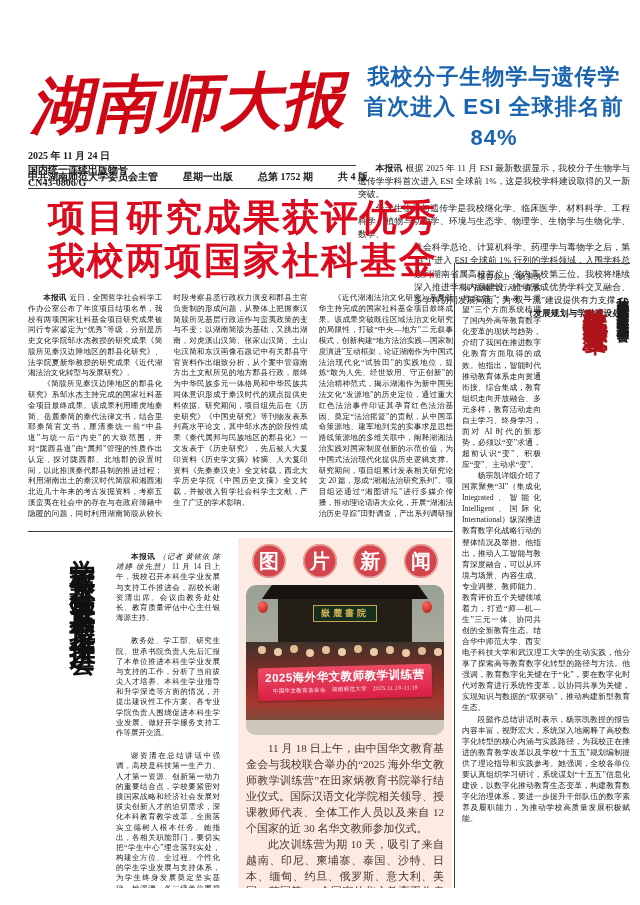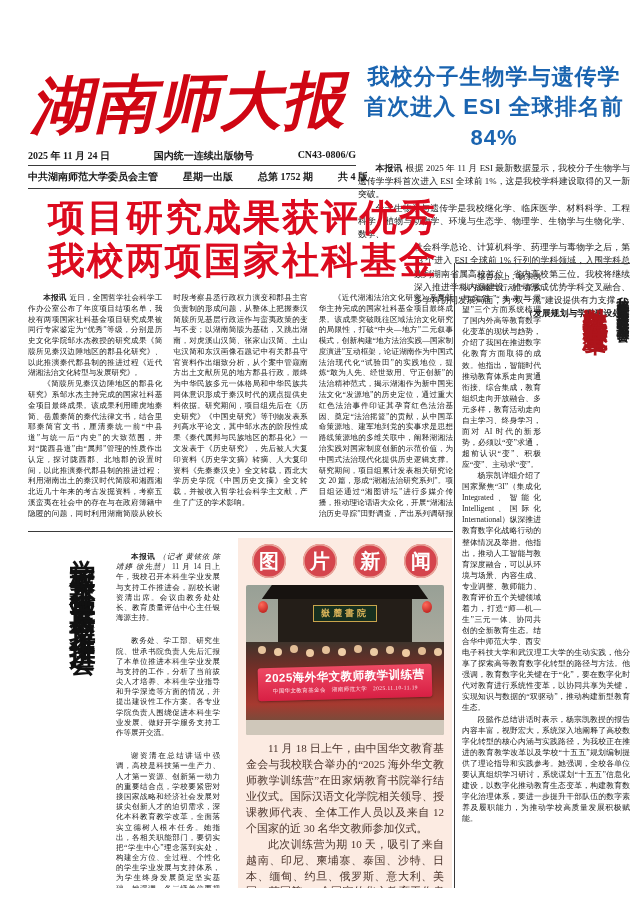--- a/index.html
+++ b/index.html
@@ -6,21 +6,21 @@
   .page{position:relative;width:640px;height:905px;background:#ffffff;margin:0 auto;
         overflow:hidden;font-family:"Liberation Serif",serif;color:#1a1a1a;}
   [data-interactable]{box-sizing:border-box;}
 
   
   .paper-title{position:absolute;left:30px;top:58px;width:330px;height:90px;
     font-family:"DejaVu Serif",serif;font-weight:bold;font-style:italic;
     font-size:62px;line-height:90px;color:#cf0613;letter-spacing:1px;
     transform:rotate(-1.2deg);white-space:nowrap;}
   .mast-row1{position:absolute;left:28px;top:149px;width:328px;display:flex;
-    justify-content:space-between;font-size:10px;font-weight:bold;font-family:"Liberation Serif",serif;}
+    justify-content:space-between;font-size:10px;font-weight:bold;font-family:"Liberation Serif",serif;flex-direction:column;}
   .mast-rule1{position:absolute;left:28px;top:165px;width:328px;height:1px;background:#3a3a3a;}
   .mast-row2{position:absolute;left:28px;top:170px;width:340px;display:flex;
     justify-content:space-between;font-size:10px;font-weight:bold;}
   .mast-rule2{position:absolute;left:28px;top:188px;width:425px;height:1px;background:#3a3a3a;}
 
   
   .esi{position:absolute;left:358px;top:62px;width:272px;}
   .esi-headline{font-family:"Liberation Sans",sans-serif;font-weight:900;color:#1a64b0;
     font-size:22px;line-height:1.38;text-align:center;letter-spacing:1px;}
   .esi-body{margin-top:9px;font-size:8.8px;line-height:1.5;text-align:justify;}
@@ -51,21 +51,21 @@
   .reporters{font-style:italic;font-weight:normal;margin-right:2px;color:#222;}
 
   
   .photo-news{position:absolute;left:238px;top:538px;width:214px;height:350px;
     background:#fcebe2;padding:6px 8px;overflow:hidden;}
   .pn-title{display:flex;justify-content:space-between;padding:0 6px;height:36px;}
   .pn-circle{width:34px;height:34px;border-radius:50%;background:#d5454d;color:#fff;
     font-family:"Liberation Sans",sans-serif;font-weight:bold;font-size:20px;
     display:flex;align-items:center;justify-content:center;box-shadow:0 0 0 1.5px #e9a99d inset;}
   .pn-photo{position:relative;margin-top:5px;height:150px;background:linear-gradient(#98a096,#b9b3a4 70%);
-    overflow:hidden;border-radius:2px;}
+    overflow:hidden;border-radius:10px;}
   .gate{position:absolute;left:16%;right:16%;top:0;bottom:28%;background:#241e18;}
   .gate-roof{position:absolute;left:8%;right:8%;top:0;height:14px;background:#171310;
     clip-path:polygon(0 100%,6% 0,94% 0,100% 100%);}
   .plaque{position:absolute;left:50%;top:13%;transform:translateX(-50%);
     background:#16301f;border:1px solid #c9a44c;color:#dcb65a;font-size:9px;
     padding:1px 7px;letter-spacing:3px;white-space:nowrap;font-weight:bold;}
   .lantern{position:absolute;top:16px;width:10px;height:12px;border-radius:50%;
     background:radial-gradient(circle at 35% 30%,#ff6a5a,#b01212);}
   .lantern.l{left:6%;} .lantern.r{right:6%;}
   .crowd{position:absolute;left:0;right:0;bottom:10%;height:52%;
@@ -130,21 +130,21 @@
       <p class="byline cont-indent" data-interactable="false">（发展规划与学科建设处）</p>
     </div>
   </div>
 
   <div class="main-headline" data-interactable="false">
     <div data-interactable="false">项目研究成果获评优秀</div>
     <div data-interactable="false">我校两项国家社科基金</div>
   </div>
 
   <div class="main-body" data-interactable="false">
-    <p class="para"><b class="lead-label" data-interactable="false">本报讯</b><span data-interactable="false">近日，全国哲学社会科学工作办公室公布了年度项目结项名单，我校有两项国家社科基金项目研究成果被同行专家鉴定为“优秀”等级，分别是历史文化学院邹水杰教授的研究成果《简牍所见秦汉边陲地区的郡县化研究》、以此推演秦代郡县制的推进过程《近代湖湘法治文化转型与发展研究》。</span></p>
+    <p class="para"><b class="lead-label" data-interactable="false">本报讯</b><span data-interactable="false">近日，全国哲学社会科学工作办公室公布了年度项目结项名单，我校有两项国家社科基金项目研究成果被同行专家鉴定为“优秀”等级，分别是历史文化学院邹水杰教授的研究成果《简牍所见秦汉边陲地区的郡县化研究》、法学院夏新华教授的研究成果《近代湖湘法治文化转型与发展研究》。</span></p>
     <p class="para" data-interactable="false">《简牍所见秦汉边陲地区的郡县化研究》系邹水杰主持完成的国家社科基金项目最终成果。该成果利用睡虎地秦简、岳麓秦简的秦代法律文书，结合里耶秦简官文书，厘清秦统一前“中县道”与统一后“内史”的大致范围，并对“陇西县道”由“属邦”管理的性质作出认定，探讨陇西郡、北地郡的设置时间，以此推演秦代郡县制的推进过程；利用湖南出土的秦汉时代简牍和湘西湘北近几十年来的考古发掘资料，考察五溪蛮夷在社会中的存在与在政府簿籍中隐匿的问题，同时利用湖南简牍从较长时段考察县丞行政权力演变和郡县主官负责制的形成问题，从整体上把握秦汉简牍所见基层行政运作与蛮夷政策的变与不变；以湖南简牍为基础，又跳出湖南，对虎溪山汉简、张家山汉简、土山屯汉简和东汉画像石题记中有关郡县守官资料作出细致分析，从个案中管窥南方出土文献所见的地方郡县行政，最终为中华民族多元一体格局和中华民族共同体意识形成于秦汉时代的观点提供史料依据。研究期间，项目组先后在《历史研究》《中国史研究》等刊物发表系列高水平论文，其中邹水杰的阶段性成果《秦代属邦与民族地区的郡县化》一文发表于《历史研究》，先后被人大复印资料《历史学文摘》转摘、人大复印资料《先秦秦汉史》全文转载，西北大学历史学院《中国历史文摘》全文转载，并被收入哲学社会科学主文献，产生了广泛的学术影响。</p>
     <p class="para" data-interactable="false">《近代湖湘法治文化研究》系夏新华主持完成的国家社科基金项目最终成果。该成果突破既往区域法治文化研究的局限性，打破“中央—地方”二元叙事模式，创新构建“地方法治实践—国家制度演进”互动框架，论证湖南作为中国式法治现代化“试验田”的实践地位，提炼“敢为人先、经世致用、守正创新”的法治精神范式，揭示湖湘作为新中国宪法文化“发源地”的历史定位，通过重大红色法治事件印证其孕育红色法治基因、奠定“法治摇篮”的贡献，从中国革命策源地、建军地到党的实事求是思想路线策源地的多维关联中，阐释湖湘法治实践对国家制度创新的示范价值，为中国式法治现代化提供历史逻辑支撑。研究期间，项目组累计发表相关研究论文 20 篇，形成“湖湘法治研究系列”。项目组还通过“湘图讲坛”进行多媒介传播，推动理论话语大众化，开展“湖湘法治历史寻踪”田野调查，产出系列调研报告，并通过“湖湘法治文化”公众号等新媒体矩阵传播，实现湖湘法治文化的可视化、动态化呈现，连续举办多届“湖湘法治文化”及“湖南苏区法制”主题论坛，联合中国法律史学会等全国性学术机构向全国推广湖湘法治范例，形成跨区域学术辐射效应。</p>
 
   </div>
   <div class="h-divider" data-interactable="false"></div>
 
   <div class="meeting" data-interactable="false">
     <div class="meeting-vhead" data-interactable="false">学校召开本科生学业发展与支持工作推进会</div>
     <div class="meeting-body" data-interactable="false">
       <p class="para"><b class="lead-label" data-interactable="false">本报讯</b><i class="reporters" data-interactable="false">（记者 黄铱依 陈靖婷 徐先慧）</i><span data-interactable="false">11 月 14 日上午，我校召开本科生学业发展与支持工作推进会，副校长谢资清出席。会议由教务处处长、教育质量评估中心主任银海源主持。</span></p>

